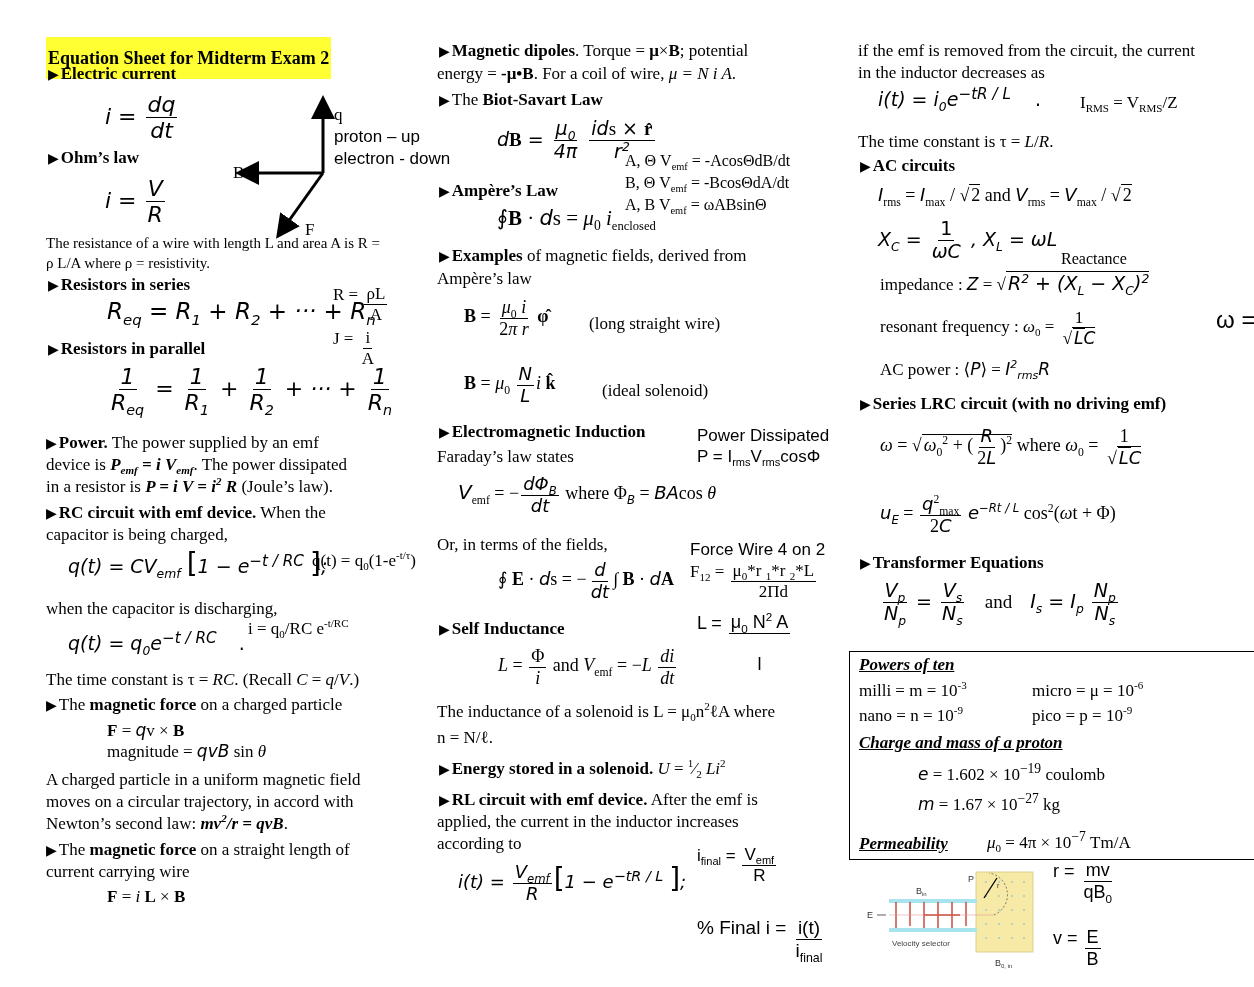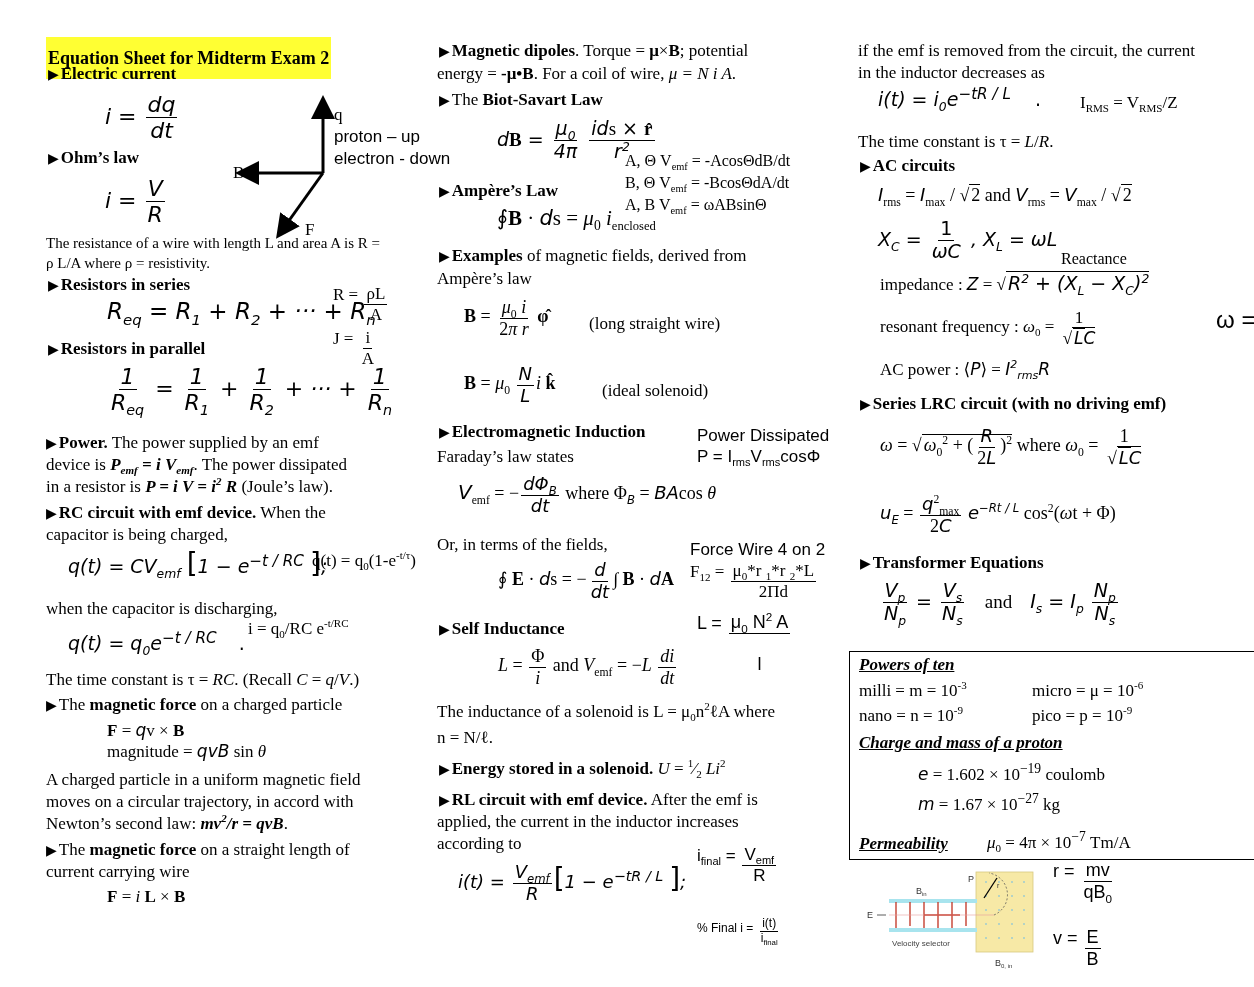--- a/index.html
+++ b/index.html
@@ -195,21 +195,21 @@
 <div class="abs" style="left:437px;top:811px;">applied, the current in the inductor increases</div>
 <div class="abs" style="left:437px;top:833px;">according to</div>
 <div class="abs math" style="left:458px;top:862px;font-size:18px;">i(t) = <span class="frac">
       <span class="num">V<sub>emf</sub></span>
       <span>R</span>
     </span><span style="font-size:28px;font-style:normal;">[</span>1 − e<sup style="font-size:80%;">−tR / L</sup> <span style="font-size:28px;font-style:normal;">]</span>;</div>
 <div class="abs sans" style="left:697px;top:845px;font-size:17px;">i<sub>final</sub> = <span class="frac" style="vertical-align:top;">
       <span class="num">V<sub>emf</sub></span>
       <span>R</span>
     </span></div>
-<div class="abs sans" style="left:697px;top:917px;font-size:12px;">% Final i = <span class="frac" style="vertical-align:top;">
+<div class="abs sans" style="left:697px;top:917px;font-size:19px;">% Final i = <span class="frac" style="vertical-align:top;">
       <span class="num">i(t)</span>
       <span>i<sub>final</sub></span>
     </span></div>
 
 <div class="abs" style="left:858px;top:40px;">if the emf is removed from the circuit, the current</div>
 <div class="abs" style="left:858px;top:62px;">in the inductor decreases as</div>
 <div class="abs math" style="left:878px;top:88px;font-size:19px;">i(t) = i<sub>0</sub>e<sup style="font-size:80%;">−tR / L</sup> <span style="font-style:normal;margin-left:18px;">.</span></div>
 <div class="abs" style="left:1080px;top:92px;">I<sub>RMS</sub> = V<sub>RMS</sub>/Z</div>
 <div class="abs" style="left:858px;top:131px;">The time constant is τ = <i>L</i>/<i>R</i>.</div>
 

